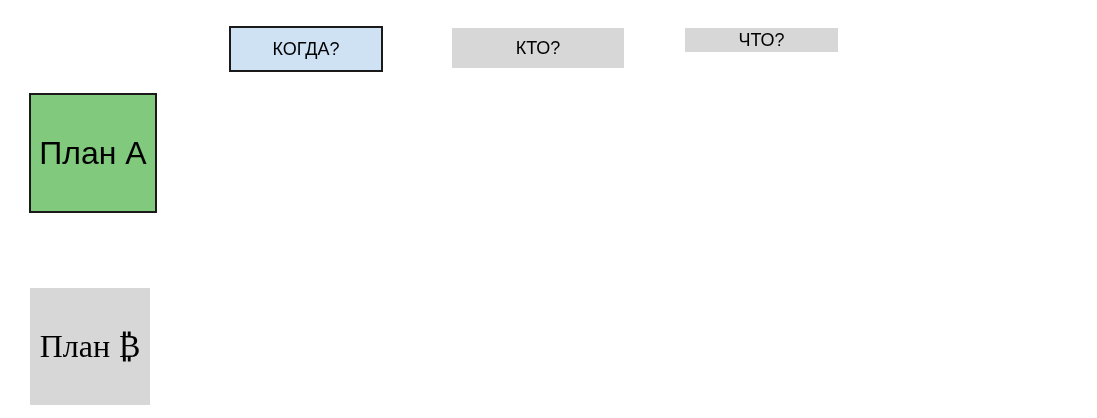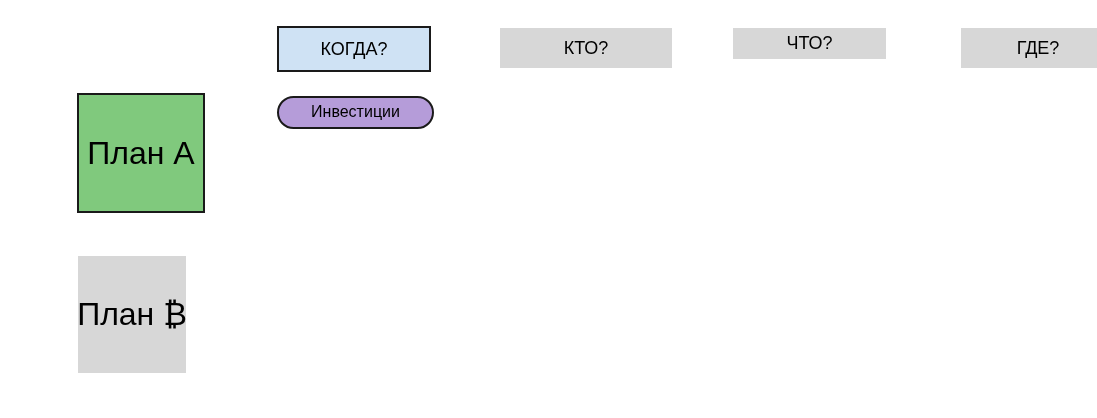--- a/index.html
+++ b/index.html
@@ -18,21 +18,20 @@
   }
   .shape {
     position: absolute;
     display: flex;
     align-items: center;
     justify-content: center;
     box-sizing: border-box;
     text-align: center;
     cursor: default;
     user-select: none;
-    margin-left: 48px;
   }
   .shape .shape-label {
     display: block;
     line-height: 1.15;
     white-space: nowrap;
   }
 
   
   .header {
     font-size: 18px;
@@ -54,52 +53,46 @@
   .tag-pill {
     font-size: 16px;
     background: var(--purple-fill, #b59cd9);
     border: 2px solid var(--outline, #1a1a1a);
     border-radius: 17px;
   }
 
   
   .pos-kogda { left: 229px; top: 26px;  width: 154px; height: 46px; }
   .pos-kto   { left: 452px; top: 28px;  width: 172px; height: 40px; }
-  .pos-chto  { left: 685px; top: 28px;  width: 153px; height: 31px; }
+  .pos-chto  { left: 685px; top: 28px;  width: 153px; height: 24px; }
   .pos-gde   { left: 913px; top: 28px;  width: 154px; height: 40px; }
   .pos-plana { left: 29px;  top: 93px;  width: 128px; height: 120px; }
-  .pos-planb { left: 30px;  top: 256px; width: 108px; height: 117px; }
+  .pos-planb { left: 30px;  top: 288px; width: 120px; height: 117px; font-family: Liberation Serif, serif; }
   .pos-tag   { left: 229px; top: 96px;  width: 157px; height: 33px; }
 </style>
 </head>
 <body>
 
 <div class="canvas">
 
   <div class="shape header blue pos-kogda">
     <span class="shape-label">КОГДА?</span>
   </div>
 
   <div class="shape header pos-kto">
     <span class="shape-label">КТО?</span>
   </div>
 
   <div class="shape header pos-chto">
     <span class="shape-label">ЧТО?</span>
   </div>
 
-  <div class="shape header pos-gde">
-    <span class="shape-label">ГДЕ?</span>
-  </div>
 
   <div class="shape plan green pos-plana">
     <span class="shape-label">План А</span>
   </div>
 
   <div class="shape plan pos-planb">
     <span class="shape-label">План ₿</span>
   </div>
 
-  <div class="shape tag-pill pos-tag">
-    <span class="shape-label">Инвестиции</span>
-  </div>
 
 </div>
 
 </body></html>

